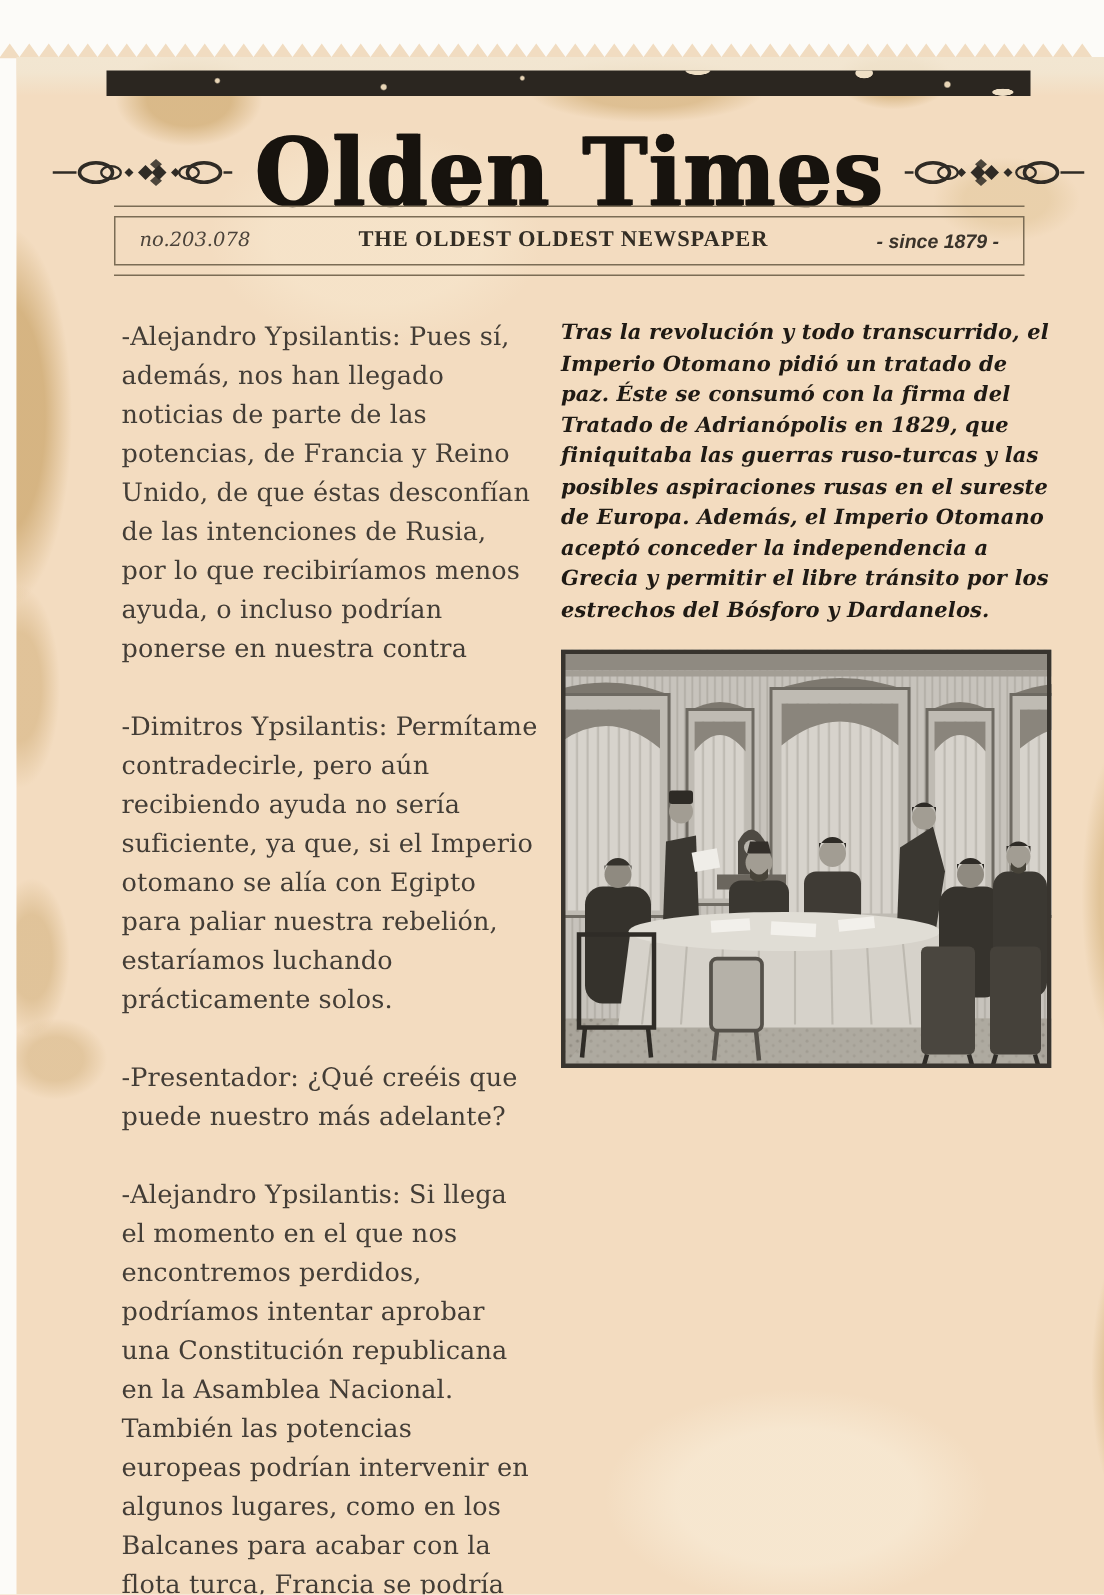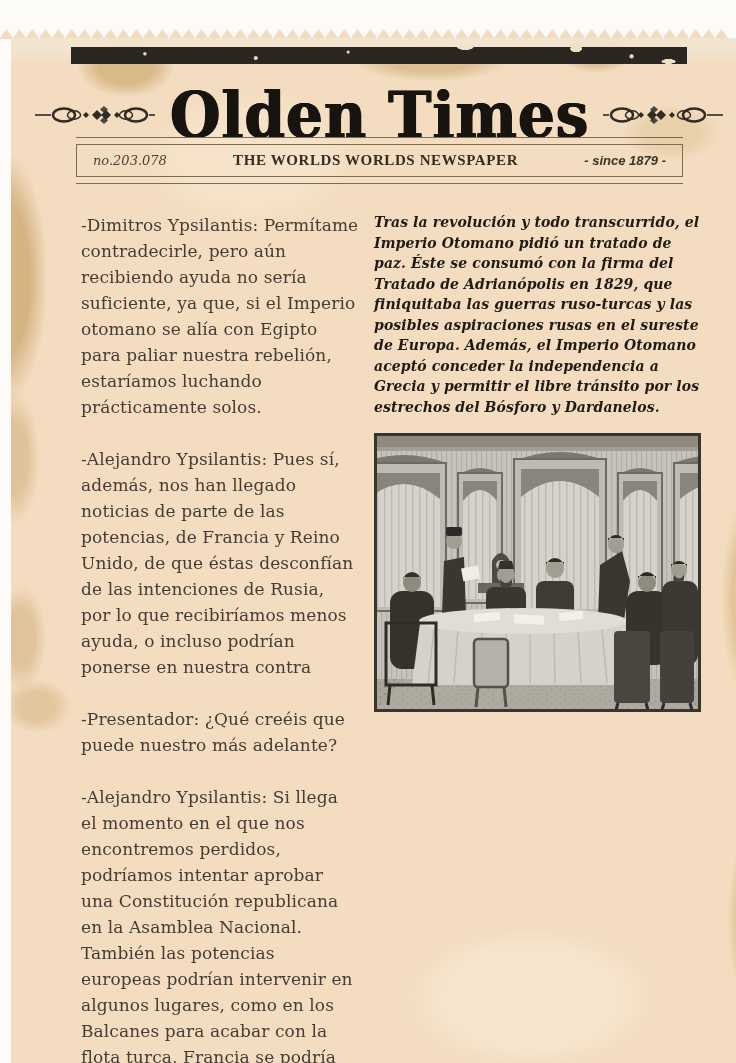--- a/index.html
+++ b/index.html
@@ -130,31 +130,31 @@
         <path d="M66 13 L71 8 L76 13 L71 18 Z"></path>
         <path d="M79 13 L82 10 L85 13 L82 16 Z"></path>
       </g>
     </svg>
   </div>
 
   <div class="subheader">
     <div class="rule"></div>
     <div class="subbox">
       <span class="issue">no.203.078</span>
-      <span class="tagline">THE WORLDS WORLDS NEWSPAPER</span>
+      <span class="tagline">THE OLDEST OLDEST NEWSPAPER</span>
       <span class="since">- since 1879 -</span>
     </div>
     <div class="rule"></div>
   </div>
 
   <div class="content">
 
     <div class="col-left">
+      <p class="para">-Alejandro Ypsilantis: Pues sí, además, nos han llegado noticias de parte de las potencias, de Francia y Reino Unido, de que éstas desconfían de las intenciones de Rusia, por lo que recibiríamos menos ayuda, o incluso podrían ponerse en nuestra contra</p>
       <p class="para">-Dimitros Ypsilantis: Permítame contradecirle, pero aún recibiendo ayuda no sería suficiente, ya que, si el Imperio otomano se alía con Egipto para paliar nuestra rebelión, estaríamos luchando prácticamente solos.</p>
-      <p class="para">-Alejandro Ypsilantis: Pues sí, además, nos han llegado noticias de parte de las potencias, de Francia y Reino Unido, de que éstas desconfían de las intenciones de Rusia, por lo que recibiríamos menos ayuda, o incluso podrían ponerse en nuestra contra</p>
       <p class="para">-Presentador: ¿Qué creéis que puede nuestro más adelante?</p>
       <p class="para">-Alejandro Ypsilantis: Si llega el momento en el que nos encontremos perdidos, podríamos intentar aprobar una Constitución republicana en la Asamblea Nacional. También las potencias europeas podrían intervenir en algunos lugares, como en los Balcanes para acabar con la flota turca, Francia se podría desplazar para prestarnos ayuda militar y Rusia ejercer una importante presión económica y militar para “ahogar” a los turcos.</p>
 
     </div>
 
     <div class="col-right">
       <p class="editorial-note">Tras la revolución y todo transcurrido, el Imperio Otomano pidió un tratado de paz. Éste se consumó con la firma del Tratado de Adrianópolis en 1829, que finiquitaba las guerras ruso-turcas y las posibles aspiraciones rusas en el sureste de Europa. Además, el Imperio Otomano aceptó conceder la independencia a Grecia y permitir el libre tránsito por los estrechos del Bósforo y Dardanelos.</p>
 
       <div class="engraving-wrap">
         <svg width="327" height="279" viewBox="0 0 327 279">

